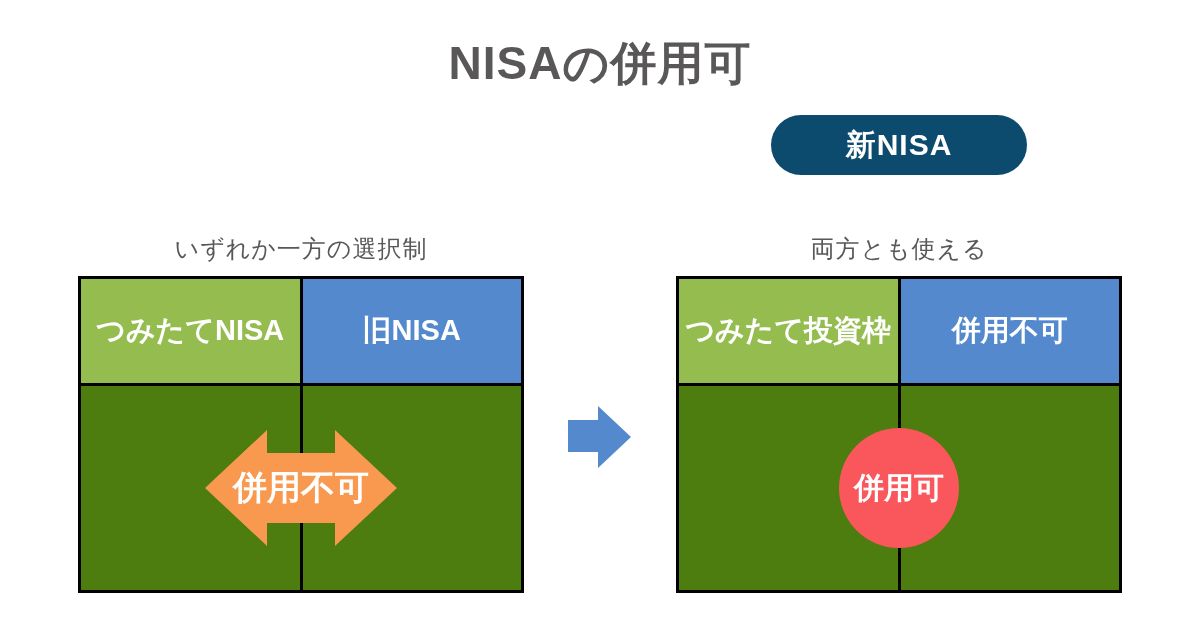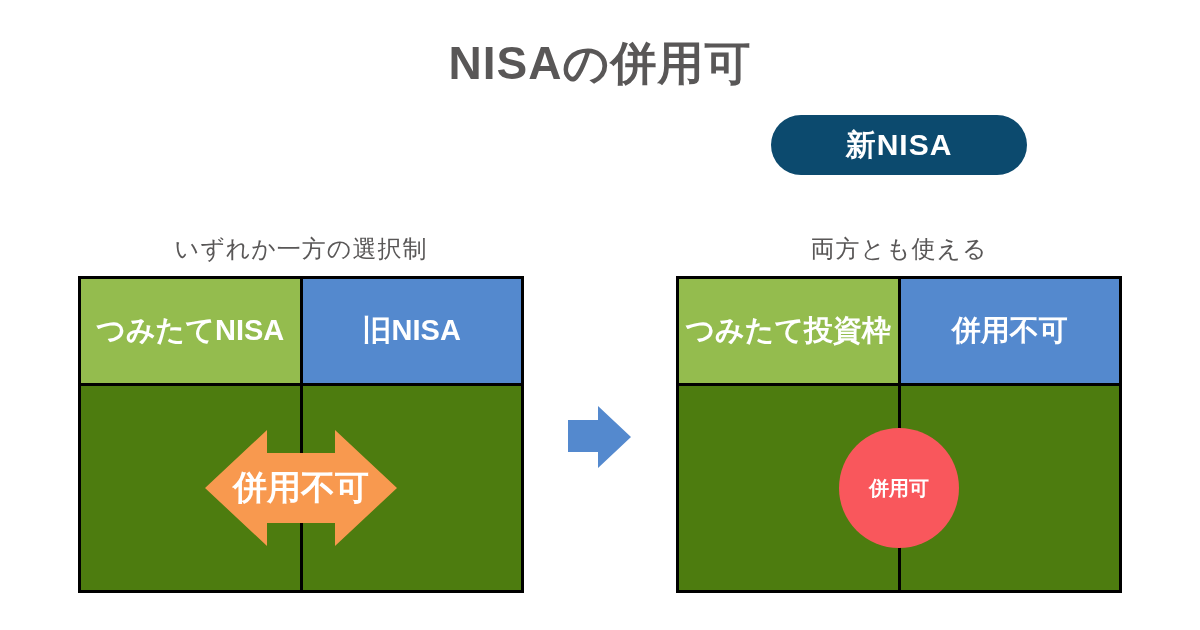--- a/index.html
+++ b/index.html
@@ -58,21 +58,21 @@
   .double-arrow-wrap{position:relative;width:192px;height:116px;}
   .double-arrow-wrap svg{position:absolute;left:0;top:0;}
   .relation-text{
     position:absolute;left:0;top:0;width:100%;height:100%;
     display:flex;align-items:center;justify-content:center;
     color:#ffffff;font-size:34px;font-weight:bold;white-space:nowrap;
   }
   .combine-circle{
     position:relative;width:120px;height:120px;border-radius:50%;
     background:#F9575C;display:flex;align-items:center;justify-content:center;
-    color:#ffffff;font-size:20px;font-weight:bold;white-space:nowrap;
+    color:#ffffff;font-size:30px;font-weight:bold;white-space:nowrap;
   }
 
   .transition-arrow{position:absolute;left:568px;top:406px;width:63px;height:62px;}
 </style>
 </head>
 <body>
 
 <div class="canvas">
 
   <div class="title">NISAの併用可</div>

